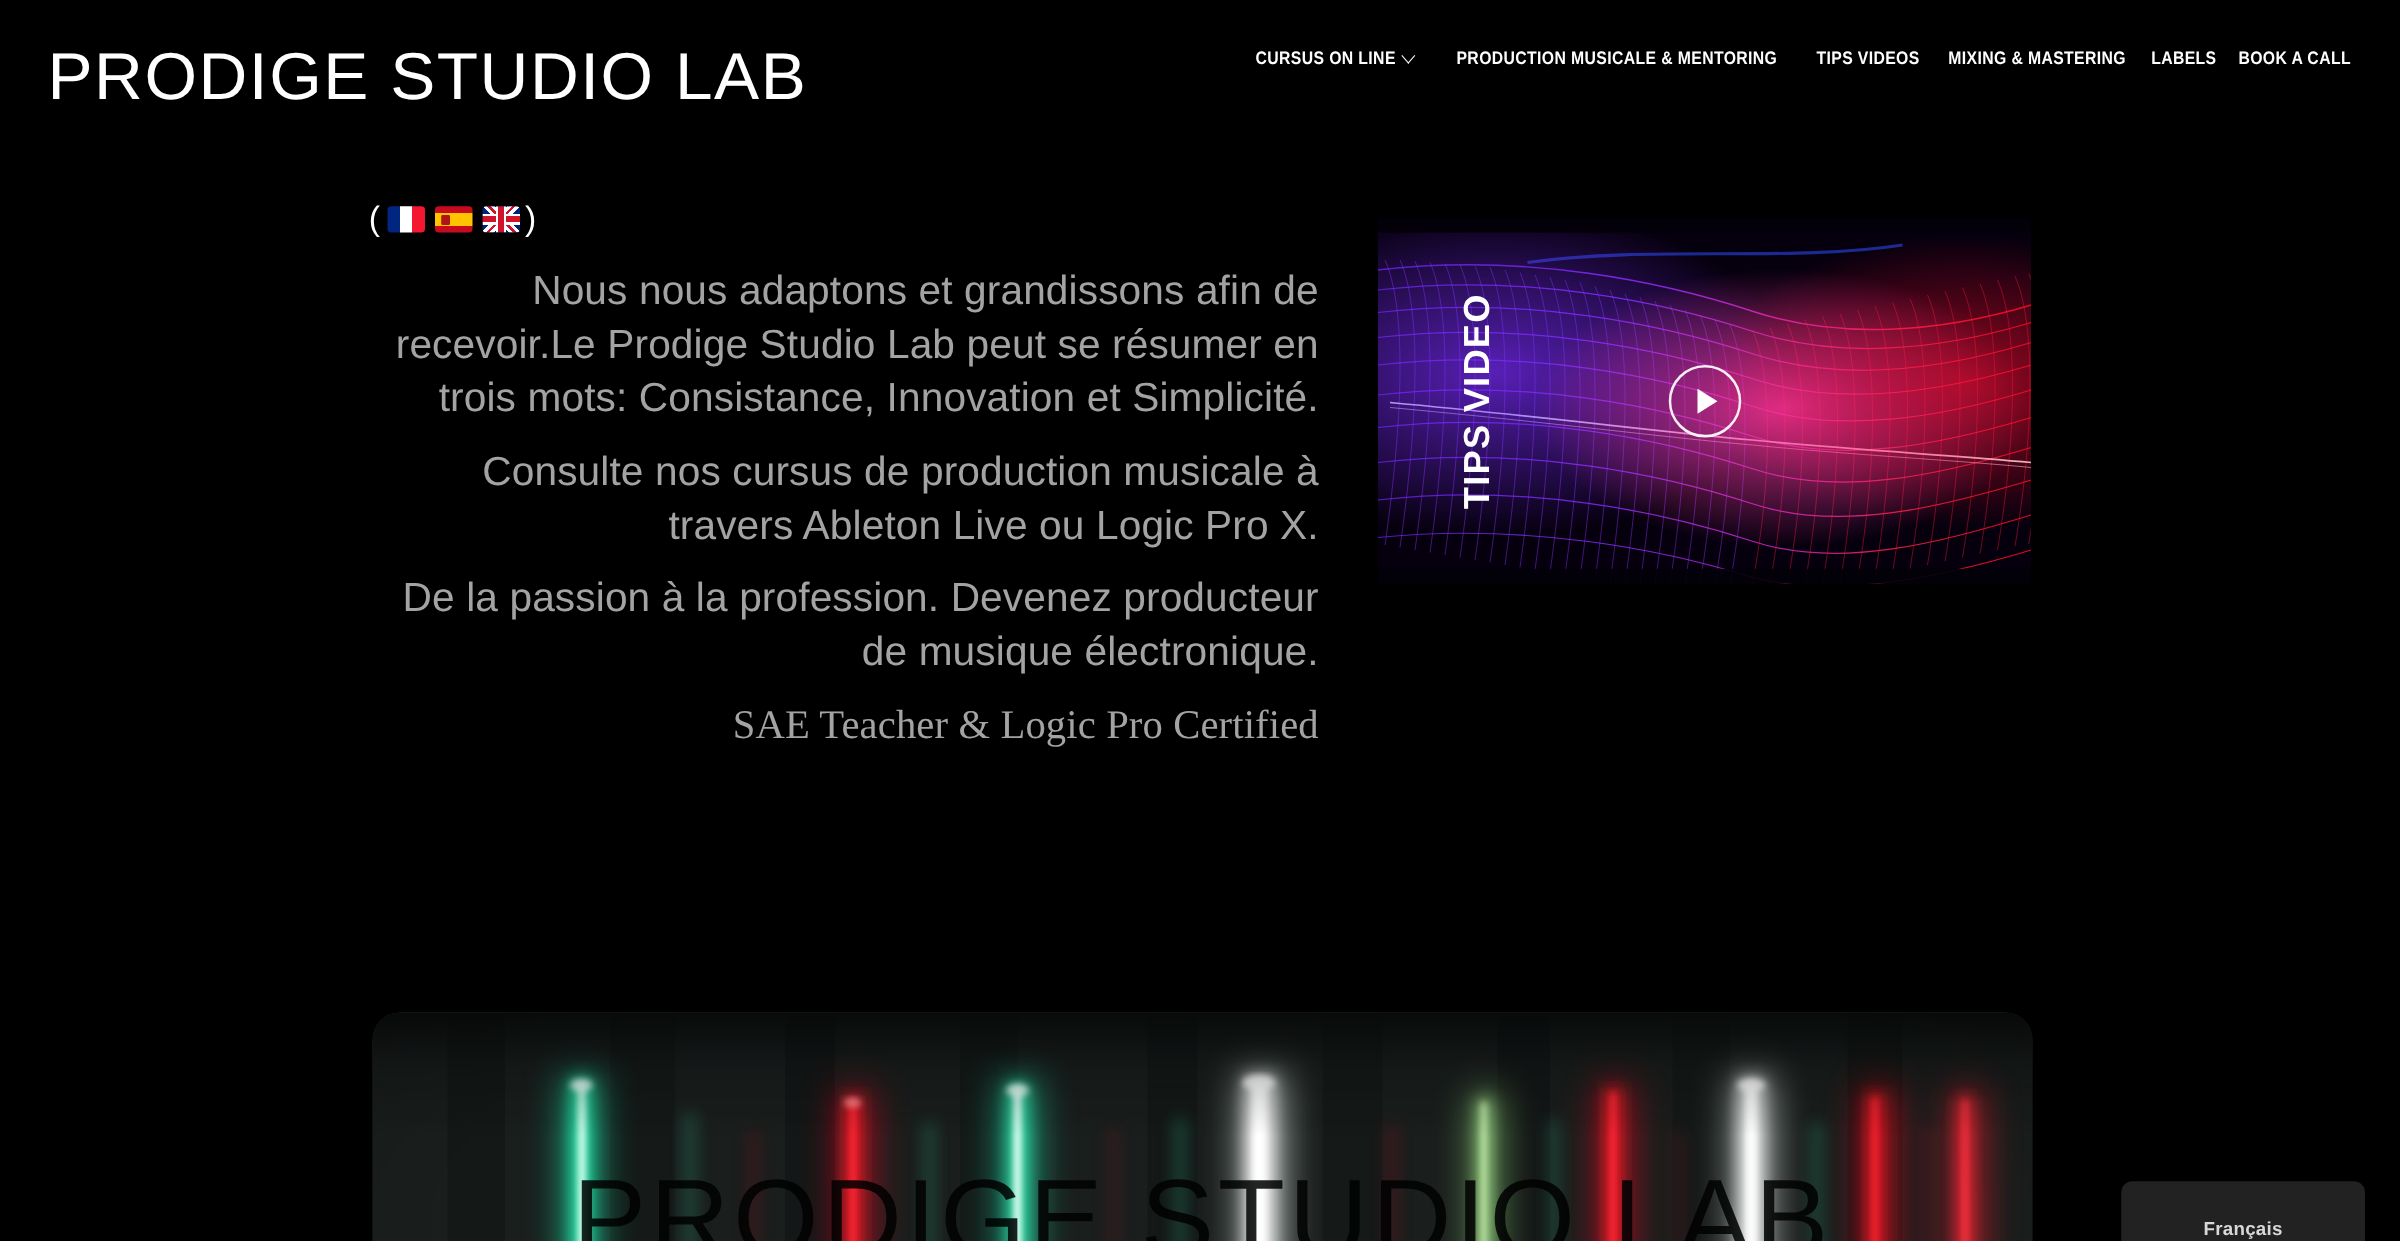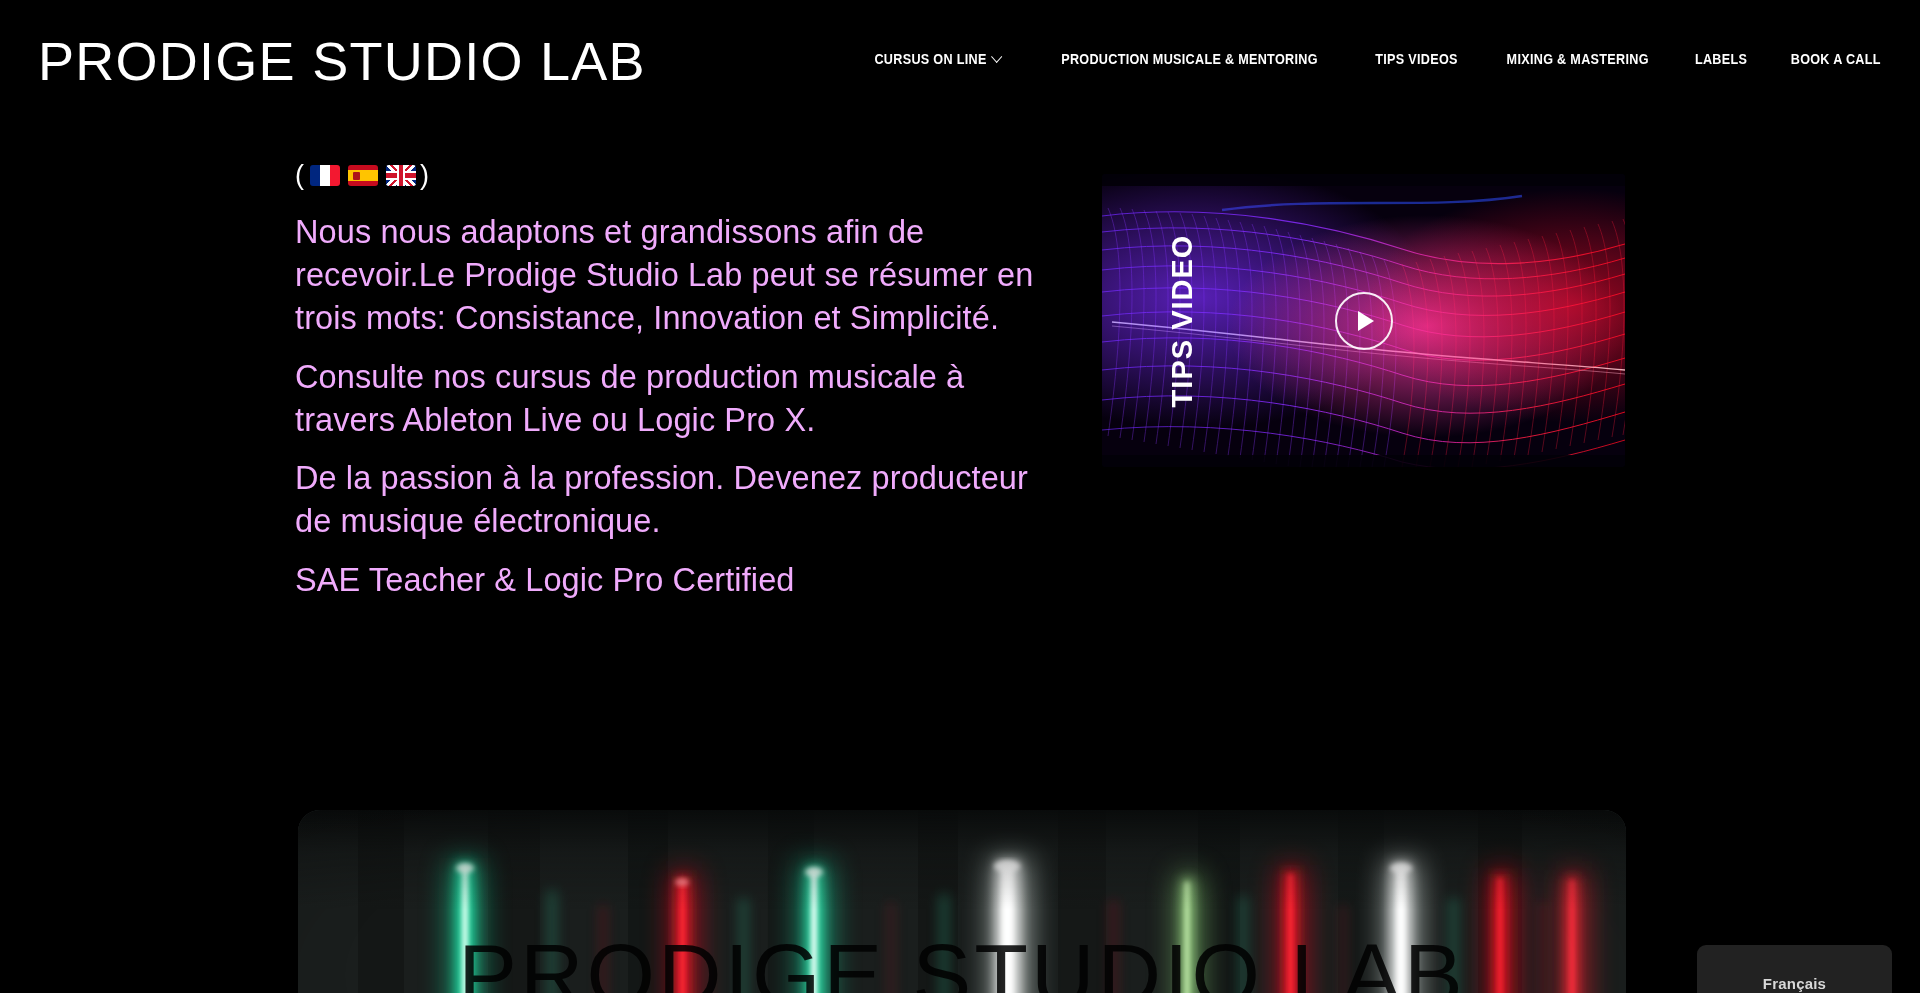--- a/index.html
+++ b/index.html
@@ -20,22 +20,22 @@
     font-family:"Liberation Sans", sans-serif;
     font-size:53px; line-height:1;
     font-weight:300;
     letter-spacing:1.2px;
     color:#fff;
     white-space:nowrap;
     transform:scaleX(1.02);
     transform-origin:left center;
   }
   .nav{
-    position:absolute; right:33px; top:52px;
-    display:flex; align-items:center; gap:32px;
+    position:absolute; right:33px; top:40px;
+    display:flex; align-items:center; gap:6px;
     white-space:nowrap;
   }
   .nav-item{
     font-size:14.5px;
     font-weight:700;
     letter-spacing:0.35px;
     color:#ffffff;
     text-transform:uppercase;
     transform:scaleX(.87);
     transform-origin:center;
@@ -82,26 +82,27 @@
   .flag-gb:after{
     content:""; position:absolute; inset:0;
     background:
       linear-gradient(90deg,transparent 36%, #fff 36% 42%, #cf142b 42% 58%, #fff 58% 64%, transparent 64%),
       linear-gradient(0deg,transparent 30%, #fff 30% 39%, #cf142b 39% 61%, #fff 61% 70%, transparent 70%);
   }
 
   .para{
     font-size:32.5px;
     line-height:1.32;
-    color:#f0abfc;
+    color:#a3a3a3;
     font-weight:300;
     letter-spacing:0.1px;
     margin-bottom:16px;
-  }
-  .para:last-child{ margin-bottom:0; }
+    text-align:right;
+  }
+  .para:last-child{ margin-bottom:0;font-family:Liberation Serif, serif; }
 
   
   .tips-card{
     position:absolute; left:1102px; top:42px;
     width:523px; height:293px;
     border-radius:4px;
     overflow:hidden;
     cursor:pointer;
     background:#040008;
   }

